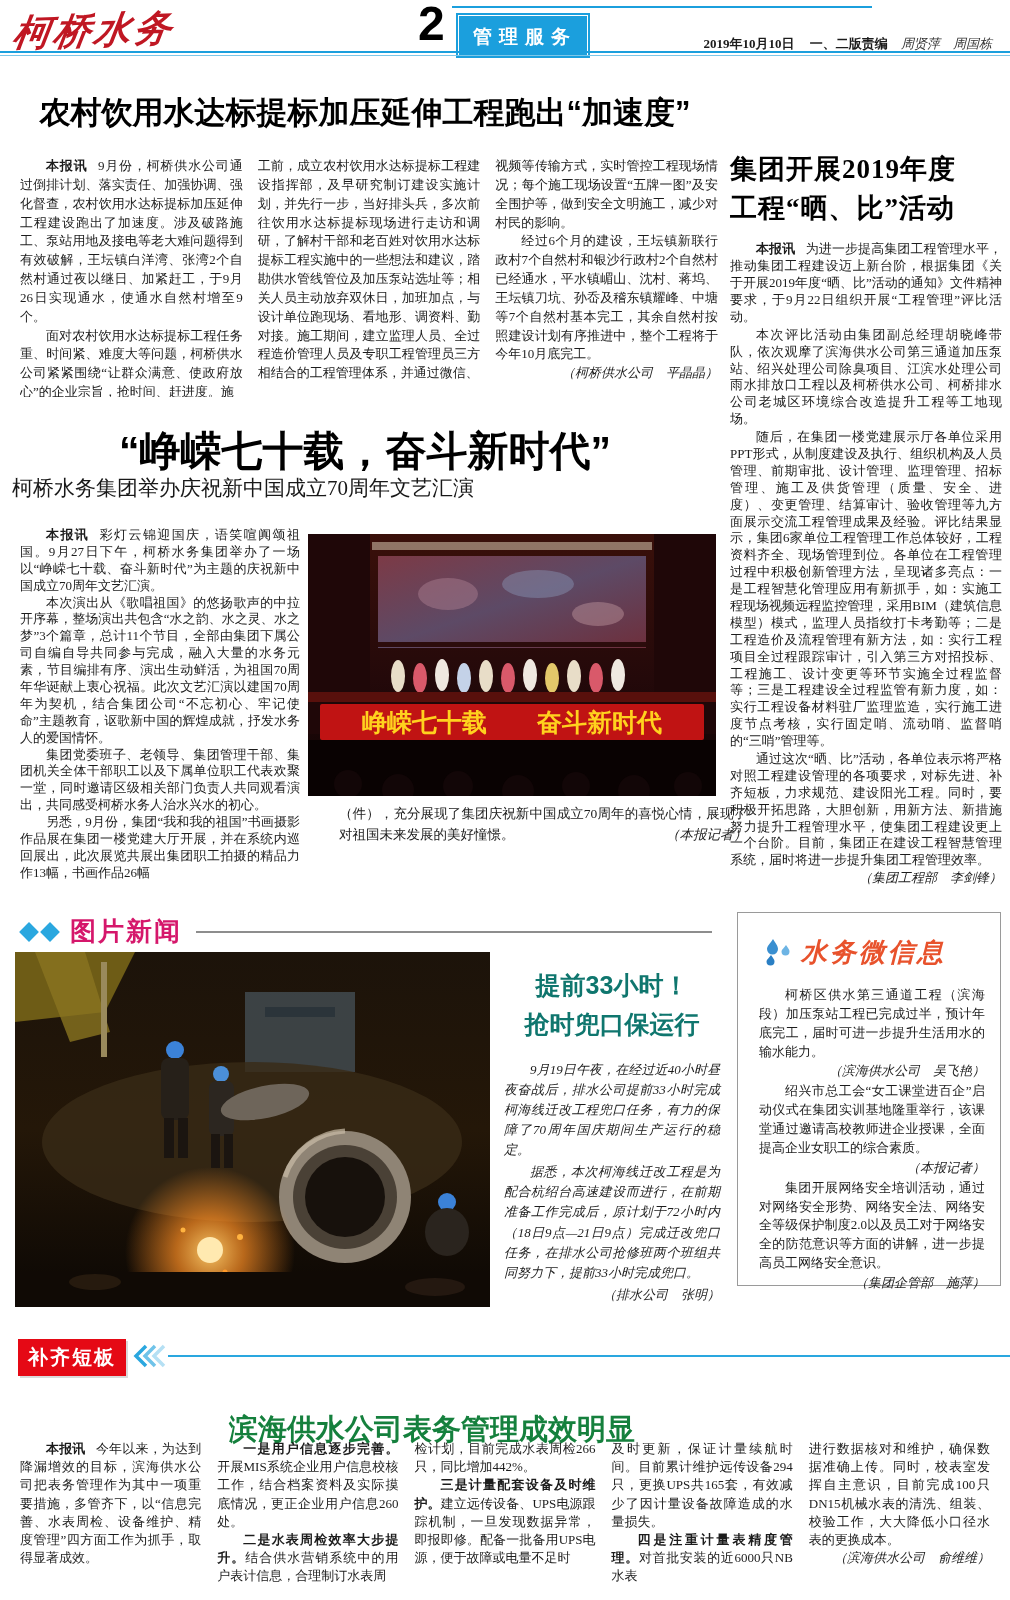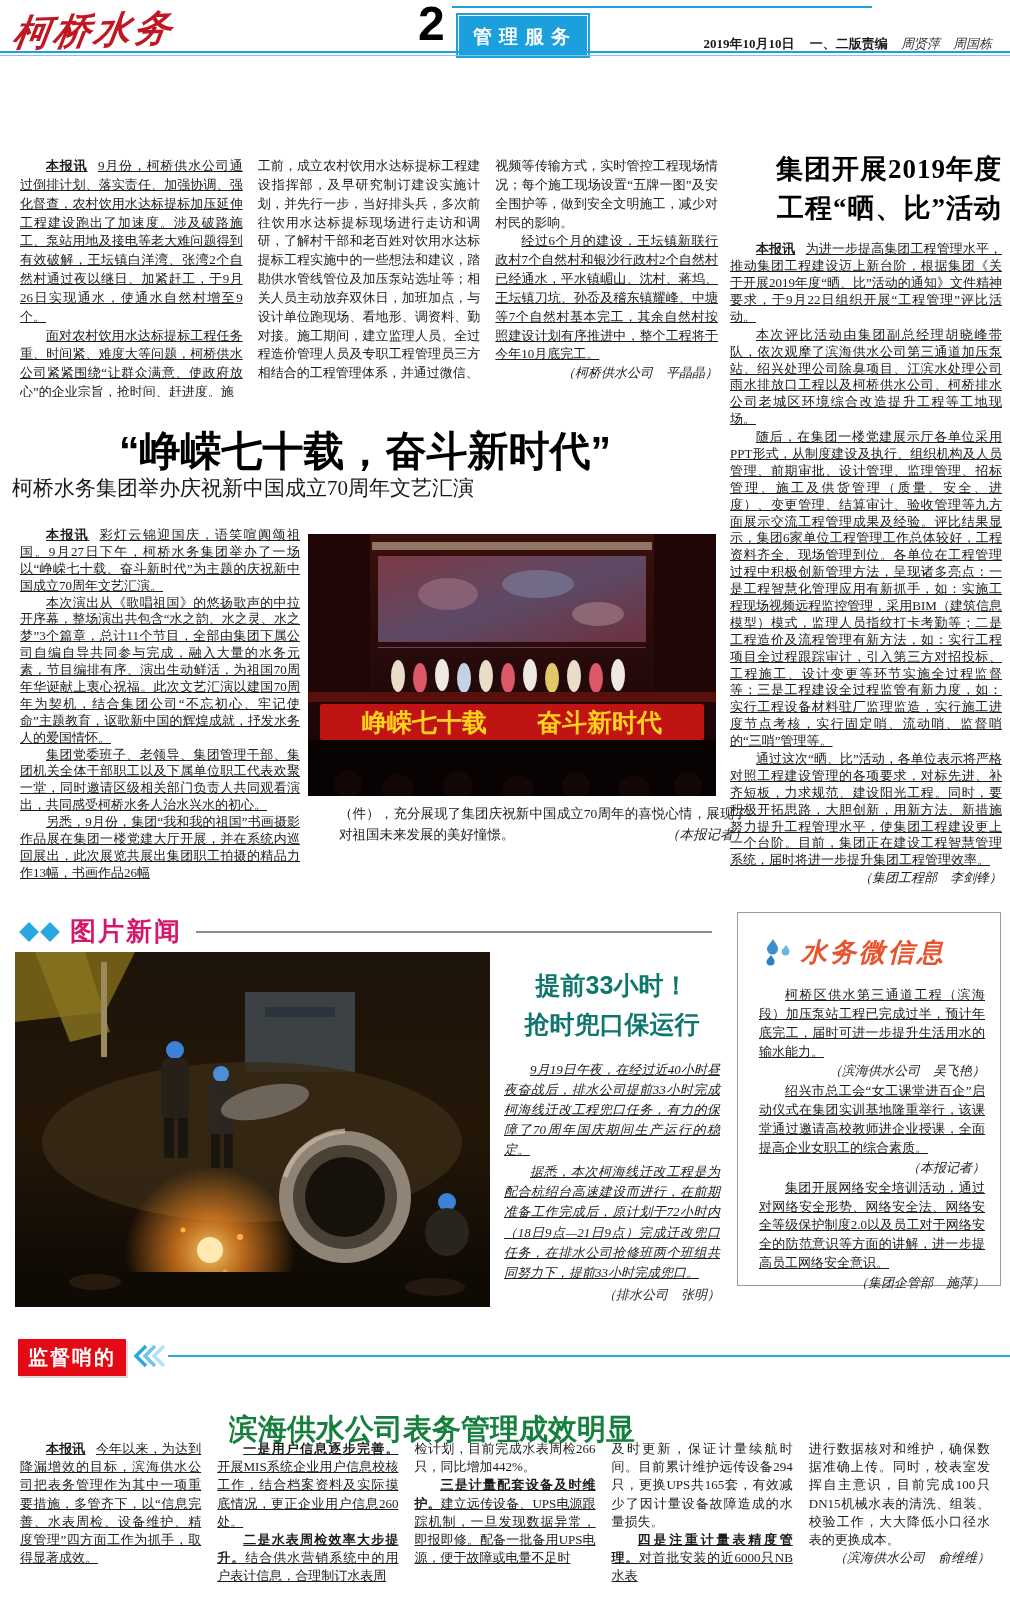--- a/index.html
+++ b/index.html
@@ -16,34 +16,34 @@
             font-weight:900;font-size:48px;color:#000;line-height:1;}
   .section-badge{position:absolute;left:458px;top:15px;background:#1b9fdd;color:#fff;
             font-family:"Liberation Sans",sans-serif;font-weight:700;font-size:19px;
             padding:8px 10px 5px 14px;letter-spacing:7px;border:1px solid #ffffff;outline:2px solid #1b9fdd;}
   .dateline{position:absolute;right:18px;top:35px;font-size:13px;white-space:nowrap;}
   .dateline b{font-weight:700;}
   .dateline .names{font-style:italic;color:#333;margin-left:10px;}
   .dateline .lbl{margin-left:12px;}
   
   p{margin:0;}
-  .ind{text-indent:2em;text-decoration:underline;}
+  .ind{text-indent:2em;}
   .jt{text-align:justify;}
   .lead{font-weight:700;margin-right:0.8em;}
   .sig{text-align:right;font-style:italic;font-family:"Liberation Serif",serif;}
   .sig-inline{float:right;font-style:italic;}
   
   .a1-headline{position:absolute;left:12px;top:92px;width:706px;text-align:center;
             font-family:"Liberation Sans","DejaVu Sans",sans-serif;font-weight:900;font-size:31px;
             letter-spacing:0px;color:#000;}
   .a1-body{position:absolute;left:20px;top:157px;width:698px;height:240px;display:flex;gap:15px;overflow:hidden;}
   .a1-body .col{flex:1;font-size:13px;line-height:1.45;}
   
   .shaibi{position:absolute;left:730px;top:150px;width:272px;}
-  .shaibi .ttl{text-align:right;font-weight:900;font-size:27px;line-height:1.45;color:#000;
+  .shaibi .ttl{text-align:left;font-weight:900;font-size:27px;line-height:1.45;color:#000;
             font-family:"Liberation Serif",serif;letter-spacing:1px;}
   .shaibi .bd{margin-top:13px;font-size:13px;line-height:1.3;}
   .shaibi .bd p{margin-bottom:1px;}
   
   .gala-title{position:absolute;left:12px;top:424px;width:706px;text-align:center;
             font-family:"Liberation Sans","DejaVu Sans",sans-serif;font-weight:900;font-size:41px;color:#000;}
   .gala-subtitle{position:absolute;left:12px;top:474px;width:706px;text-align:left;
             font-size:21px;color:#181818;}
   .gala-left{position:absolute;left:20px;top:527px;width:280px;height:388px;overflow:hidden;
             font-size:13px;line-height:1.3;}
@@ -91,20 +91,21 @@
   <div class="page-num">2</div>
   <div class="section-badge">管理服务</div>
   <div class="dateline">
     <b>2019年10月10日</b>
     <b class="lbl">一、二版责编</b>
     <span class="names">周贤萍　周国栋</span>
   </div>
   <div class="hdr-rule1"></div>
   <div class="hdr-rule2"></div>
 
+  <div class="a1-headline">农村饮用水达标提标加压延伸工程跑出“加速度”</div>
   <div class="a1-body">
     <div class="col jt">
       <p class="ind"><b class="lead">本报讯</b><span>9月份，柯桥供水公司通过倒排计划、落实责任、加强协调、强化督查，农村饮用水达标提标加压延伸工程建设跑出了加速度。涉及破路施工、泵站用地及接电等老大难问题得到有效破解，王坛镇白洋湾、张湾2个自然村通过夜以继日、加紧赶工，于9月26日实现通水，使通水自然村增至9个。</span></p>
       <p class="ind">面对农村饮用水达标提标工程任务重、时间紧、难度大等问题，柯桥供水公司紧紧围绕“让群众满意、使政府放心”的企业宗旨，抢时间、赶进度。施</p>
     </div>
     <div class="col jt">
       <p>工前，成立农村饮用水达标提标工程建设指挥部，及早研究制订建设实施计划，并先行一步，当好排头兵，多次前往饮用水达标提标现场进行走访和调研，了解村干部和老百姓对饮用水达标提标工程实施中的一些想法和建议，踏勘供水管线管位及加压泵站选址等；相关人员主动放弃双休日，加班加点，与设计单位跑现场、看地形、调资料、勤对接。施工期间，建立监理人员、全过程造价管理人员及专职工程管理员三方相结合的工程管理体系，并通过微信、</p>
     </div>
     <div class="col jt">
       <p>视频等传输方式，实时管控工程现场情况；每个施工现场设置“五牌一图”及安全围护等，做到安全文明施工，减少对村民的影响。</p>
@@ -279,21 +280,21 @@
       <span class="micro-title">水务微信息</span>
     </div>
     <p class="ind jt it">柯桥区供水第三通道工程（滨海段）加压泵站工程已完成过半，预计年底完工，届时可进一步提升生活用水的输水能力。</p>
     <div class="sig">（滨海供水公司　吴飞艳）</div>
     <p class="ind jt it">绍兴市总工会“女工课堂进百企”启动仪式在集团实训基地隆重举行，该课堂通过邀请高校教师进企业授课，全面提高企业女职工的综合素质。</p>
     <div class="sig">（本报记者）</div>
     <p class="ind jt it">集团开展网络安全培训活动，通过对网络安全形势、网络安全法、网络安全等级保护制度2.0以及员工对于网络安全的防范意识等方面的讲解，进一步提高员工网络安全意识。</p>
     <div class="sig">（集团企管部　施萍）</div>
   </div>
 
-  <div class="mx-badge">监督哨的</div>
+  <div class="mx-badge">补齐短板</div>
   <div class="mx-arrows">
     <svg width="40" height="26" viewBox="0 0 40 26">
       <polyline points="14,3 4,13 14,23" stroke="#2aa7df" stroke-width="3.5" fill="none"></polyline>
       <polyline points="23,3 13,13 23,23" stroke="#6fc3e9" stroke-width="3.5" fill="none"></polyline>
       <polyline points="32,3 22,13 32,23" stroke="#b5e0f4" stroke-width="3.5" fill="none"></polyline>
     </svg>
   </div>
   <div class="mx-line"></div>
   <div class="mx-headline">滨海供水公司表务管理成效明显</div>
 

